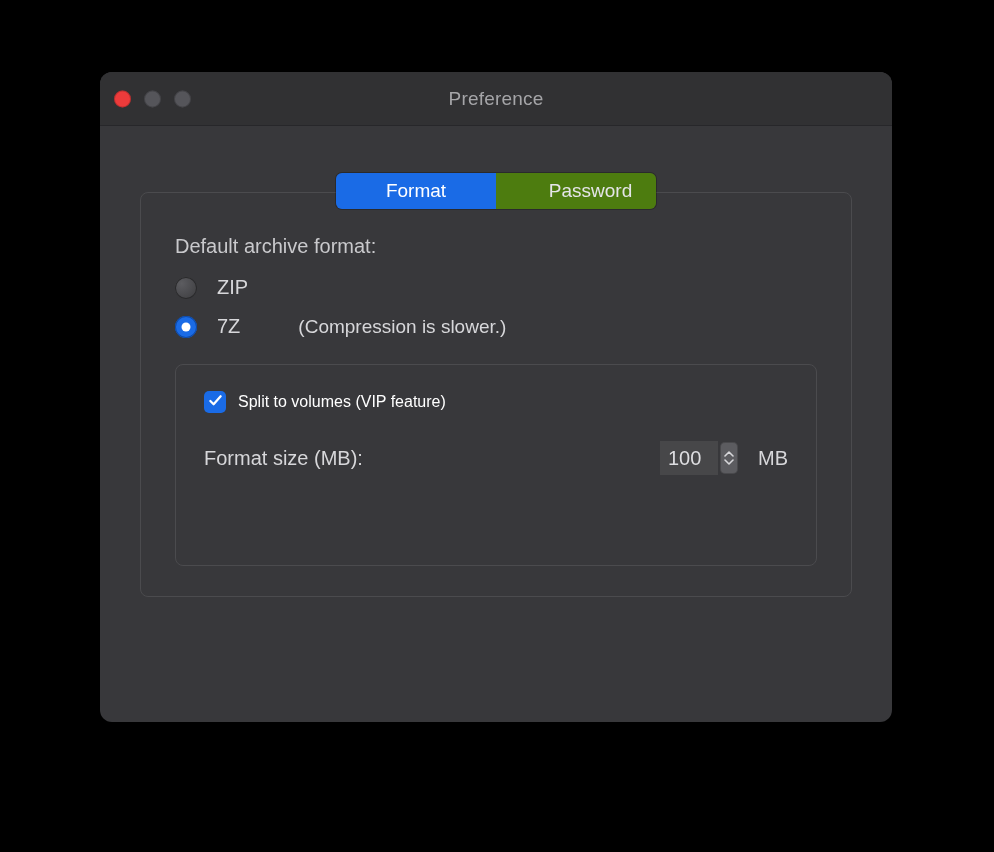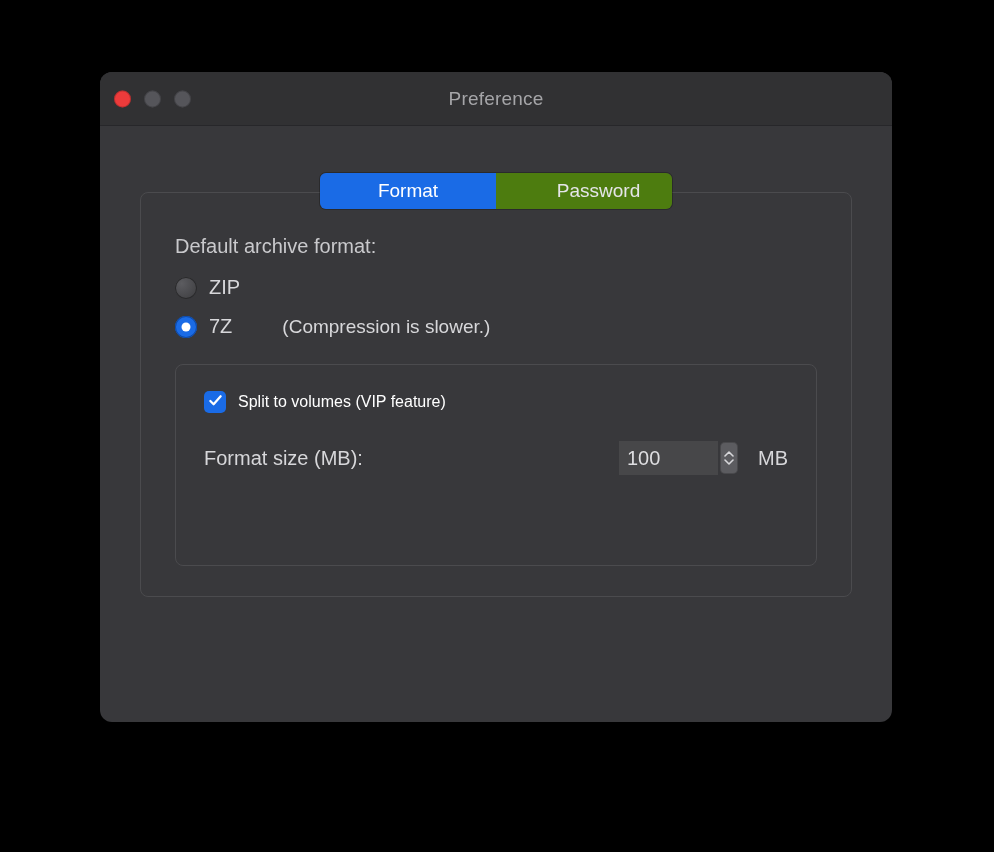--- a/index.html
+++ b/index.html
@@ -73,21 +73,21 @@
     top: -20px;
     left: 50%;
     transform: translateX(-50%);
     display: flex;
     border-radius: 6px;
     overflow: hidden;
     box-shadow: 0 0 0 1px rgba(0,0,0,0.25);
   }
   .seg-btn {
     height: 36px;
-    width: 176px;
+    width: 160px;
     display: flex;
     align-items: center;
     justify-content: center;
     font-size: 19px;
     cursor: default;
   }
   .seg-active {
     background: #1a6be6;
     color: #fff;
   }
@@ -102,21 +102,21 @@
     color: #c9c9cc;
     font-size: 20px;
   }
 
   .radio-group {
     margin-top: 18px;
   }
   .radio-row {
     display: flex;
     align-items: center;
-    gap: 12px;
+    gap: 20px;
     margin-bottom: 16px;
   }
   .radio {
     width: 22px; height: 22px;
     border-radius: 50%;
     position: relative;
   }
   .radio-off {
     background: radial-gradient(circle at 30% 30%, #5c5c60, #3b3b3e);
     box-shadow: inset 0 0 0 1px #2a2a2c;
@@ -175,21 +175,21 @@
     align-items: center;
     margin-top: 28px;
   }
   .vol-label {
     color: #d7d7da;
     font-size: 20px;
     flex: 0 0 auto;
   }
   .vol-spacer { flex: 1; }
   .vol-input {
-    width: 99px;
+    width: 58px;
     height: 34px;
     background: #474749;
     color: #dedee1;
     font-size: 20px;
     padding: 3px 8px;
     border: none;
     outline: none;
   }
   .stepper {
     width: 18px;

